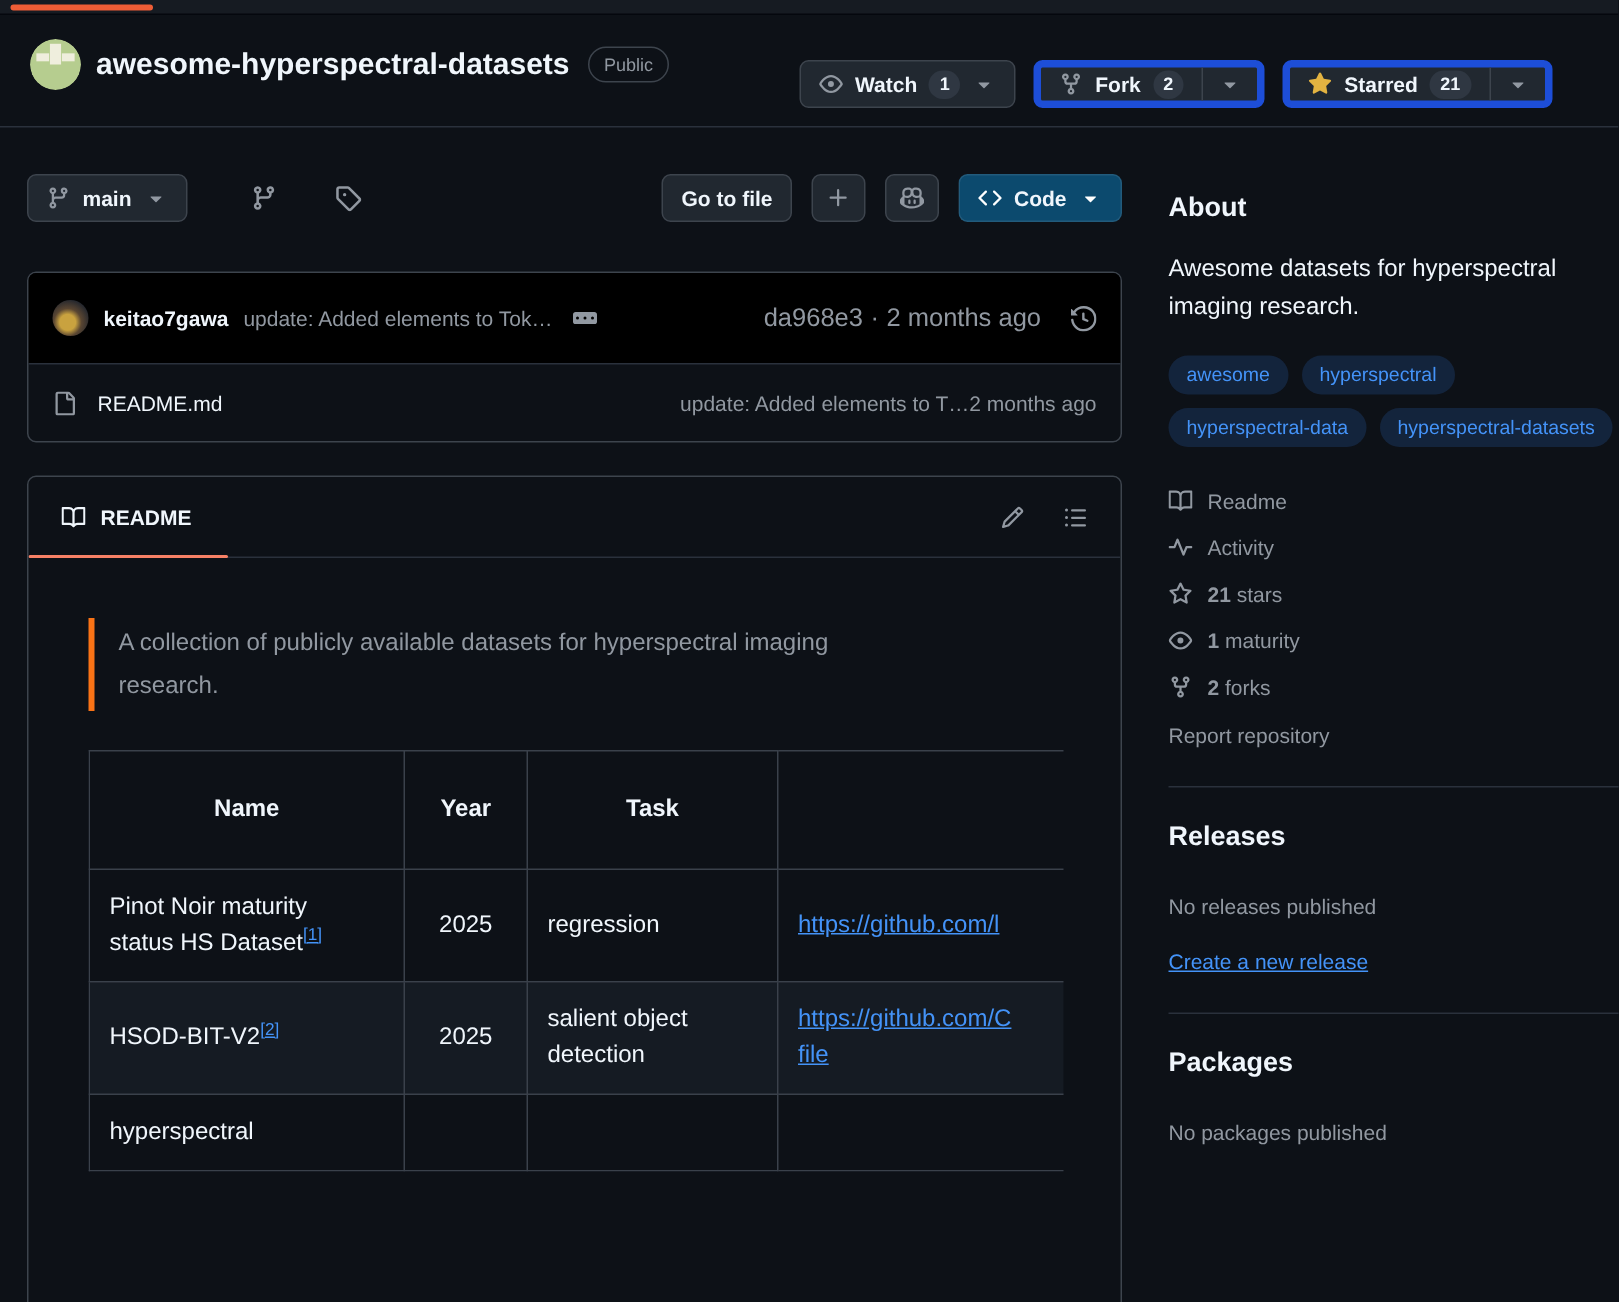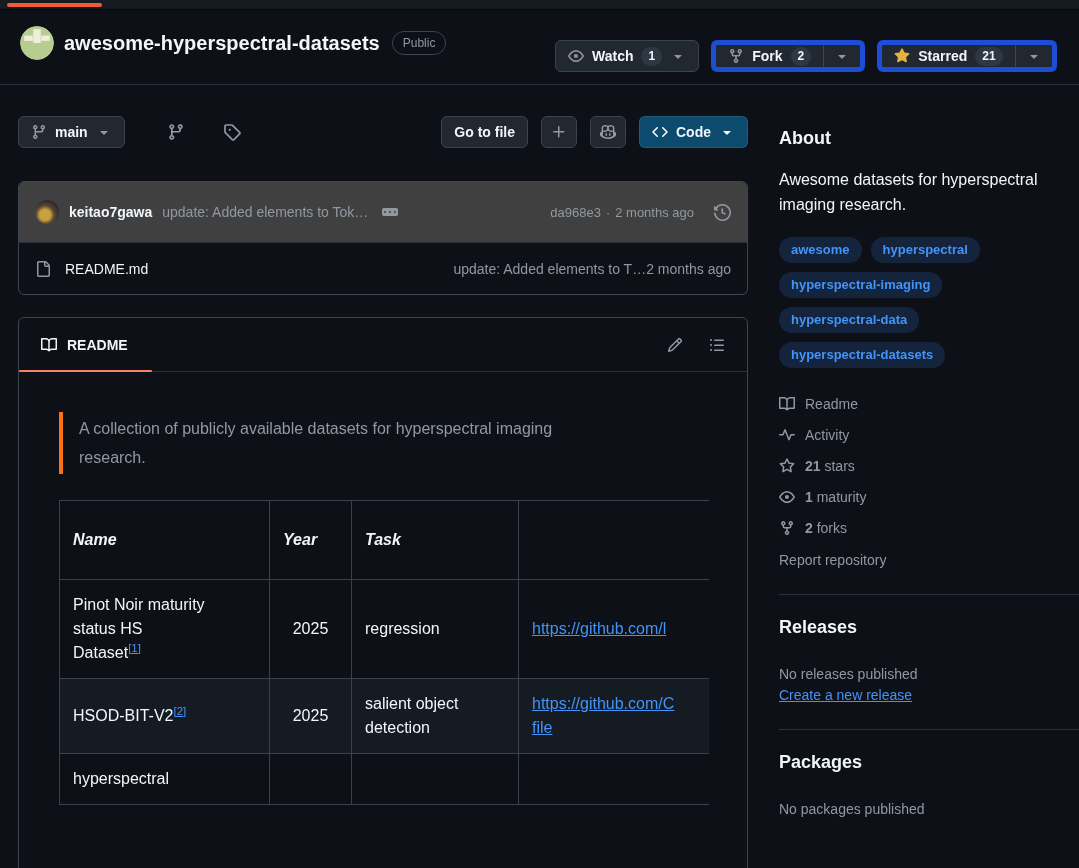--- a/index.html
+++ b/index.html
@@ -17,21 +17,21 @@
 
   
   .tab-strip { height: 10px; background: #161b22; border-bottom: 1px solid #04070d; position: relative; }
   .tab-accent { position: absolute; left: 7px; top: 3px; width: 95px; height: 4px; border-radius: 2px; background: #ee5d36; }
 
   
   .repo-header { height: 75px; border-bottom: 1px solid #2a313c; position: relative; padding: 16px 0 0 20px; display: flex; align-items: flex-start; }
   .repo-avatar { width: 34px; height: 34px; border-radius: 50%; overflow: hidden; flex: none; }
   .repo-title { font-size: 20px; font-weight: 700; color: #f0f6fc; text-decoration: none; margin-left: 10px; line-height: 34px; }
   .visibility-badge { margin-left: 12px; margin-top: 5px; border: 1px solid #3d444d; color: #9198a1; border-radius: 2em; font-size: 12px; font-weight: 500; padding: 3px 10px; line-height: 16px; }
-  .repo-actions { position: absolute; top: 30px; left: 555px; display: flex; gap: 12px; align-items: flex-end; }
+  .repo-actions { position: absolute; top: 30px; left: 533px; display: flex; gap: 12px; align-items: flex-end; }
   .btn { display: inline-flex; align-items: center; gap: 8px; height: 32px; padding: 0 12px; background: #212830; border: 1px solid #3d444d; border-radius: 6px; color: #f0f6fc; font-size: 14px; font-weight: 600; cursor: pointer; white-space: nowrap; }
   .btn .icon { color: #9198a1; }
   .btn-group { display: inline-flex; height: 32px; border: 5px solid #1d4ed8; border-radius: 6px; background: #212830; overflow: visible; }
   .btn-group .seg { display: inline-flex; align-items: center; gap: 8px; padding: 0 12px; font-size: 14px; font-weight: 600; cursor: pointer; color: #f0f6fc; }
   .btn-group .seg + .seg { border-left: 1px solid #3d444d; padding: 0 10px; }
   .counter { background: #2f3742; border-radius: 2em; padding: 1px 7px; font-size: 12px; font-weight: 600; line-height: 17px; }
   .caret { color: #9198a1; }
   .star-gold { color: #e3b341; }
 
   
@@ -44,26 +44,26 @@
   .icon-ghost { background: none; border: none; color: #9198a1; cursor: pointer; display: inline-flex; }
   .tool-branches { margin-left: 42px; }
   .tool-tags { margin-left: 38px; }
   .toolbar-right { margin-left: auto; display: flex; gap: 13px; align-items: center; }
   .btn-icon-only { padding: 0 9px; }
   .btn-code { background: #0c4a6e; border-color: rgba(240,246,252,0.1); }
   .btn-code .icon, .btn-code .caret { color: #fff; }
 
   
   .commit-box { margin-top: 33px; border: 1px solid #3d444d; border-radius: 6px; overflow: hidden; }
-  .commit-row { background: #404040; height: 60px; display: flex; align-items: center; padding: 0 16px; }
+  .commit-row { background: #000000; height: 60px; display: flex; align-items: center; padding: 0 16px; }
   .commit-avatar { width: 24px; height: 24px; border-radius: 50%; flex: none; background: radial-gradient(circle at 42% 62%, #c9a23f 0 26%, #5a4632 45%, #23262d 75%, #171a20 100%); cursor: pointer; }
   .commit-author { font-weight: 700; margin-left: 10px; color: #f0f6fc; text-decoration: none; }
   .commit-msg { margin-left: 10px; color: #9198a1; text-decoration: none; }
   .ellipsis-btn { margin-left: 14px; background: none; border: none; color: #9198a1; cursor: pointer; display: inline-flex; }
-  .commit-meta { margin-left: auto; display: flex; align-items: center; gap: 5px; color: #9198a1; font-size: 13px; }
+  .commit-meta { margin-left: auto; display: flex; align-items: center; gap: 5px; color: #9198a1; font-size: 17px; }
   .commit-hash { color: #9198a1; text-decoration: none; }
   .history-btn { margin-left: 20px; background: none; border: none; color: #9198a1; cursor: pointer; display: inline-flex; }
   .file-row { height: 52px; display: grid; grid-template-columns: 292px 1fr auto; align-items: center; padding: 0 16px; border-top: 1px solid #2a313c; }
   .file-name-cell { display: flex; align-items: center; gap: 14px; }
   .file-name { color: #f0f6fc; text-decoration: none; }
   .file-msg { color: #9198a1; text-decoration: none; text-align: right; }
   .file-time { color: #9198a1; }
 
   
   .readme-panel { margin-top: 22px; border: 1px solid #3d444d; border-radius: 6px; min-height: 600px; overflow: hidden; }
@@ -72,43 +72,43 @@
   .readme-underline { position: absolute; left: 0; bottom: -1px; width: 133px; height: 2px; background: #f78166; border-radius: 2px; }
   .readme-header-actions { margin-left: auto; display: flex; gap: 26px; padding-right: 22px; color: #9198a1; }
   .markdown-body { padding: 14px 40px 40px; font-size: 16px; }
   .md-h1 { font-size: 32px; font-weight: 700; margin-top: 27px; padding-bottom: 16px; border-bottom: 1px solid #2a313c; letter-spacing: 0.2px; }
   .md-quote { margin-top: 26px; border-left: 4px solid #f97316; padding: 2px 0 2px 16px; color: #9198a1; line-height: 29px; }
   .md-quote p { max-width: 540px; }
   .md-table-wrap { width: 650px; overflow: hidden; margin-top: 26px; }
   table { border-collapse: collapse; width: 860px; table-layout: fixed; line-height: 24px; }
   col.c-name { width: 210px; } col.c-year { width: 82px; } col.c-task { width: 167px; } col.c-link { width: 401px; }
   th, td { border: 1px solid #3a414b; padding: 13px; font-size: 16px; vertical-align: middle; }
-  th { font-weight: 700; text-align: left; padding-top: 27px; padding-bottom: 27px; font-style: italic; }
+  th { font-weight: 700; text-align: center; padding-top: 27px; padding-bottom: 27px; }
   tbody tr:nth-child(even) { background: #151b23; }
-  td.cell-name { padding-right: 56px; }
+  td.cell-name { padding-right: 32px; }
   td.cell-year { text-align: center; }
   a.md-link { color: #4493f8; text-decoration: underline; }
   sup.ref { font-size: 11.5px; vertical-align: super; line-height: 0; }
   sup.ref a { color: #4493f8; text-decoration: underline; }
   .link-l1 { white-space: nowrap; display: block; }
   .link-l2 { display: block; }
 
   
   .sb-heading { font-size: 18px; font-weight: 700; }
   .sb-desc { margin-top: 18px; font-size: 16px; line-height: 25px; max-width: 262px; color: #f0f6fc; }
   .topics { margin-top: 20px; display: flex; flex-wrap: wrap; gap: 9px; width: 300px; }
-  .topic-pill { background: rgba(56,139,253,0.16); color: #4493f8; font-size: 13px; font-weight: 700; border-radius: 2em; padding: 4px 12px; line-height: 18px; text-decoration: none; cursor: pointer; }
+  .topic-pill { background: rgba(56,139,253,0.16); color: #4493f8; font-size: 13px; font-weight: 400; border-radius: 2em; padding: 4px 12px; line-height: 18px; text-decoration: none; cursor: pointer; }
   .sb-meta { margin-top: 28px; display: flex; flex-direction: column; gap: 15px; }
   .sb-meta-item { display: flex; align-items: center; gap: 10px; color: #9198a1; font-size: 14px; text-decoration: none; cursor: pointer; }
   .sb-meta-item .cnt { font-weight: 700; }
   .sb-report { display: inline-block; margin-top: 16px; color: #9198a1; font-size: 14px; text-decoration: none; cursor: pointer; }
   .sb-divider { border: none; border-top: 1px solid #2a313c; margin-top: 26px; }
   .sb-section-heading { margin-top: 22px; font-size: 18px; font-weight: 700; }
   .sb-empty { margin-top: 26px; color: #9198a1; font-size: 14px; line-height: 21px; }
-  .sb-link { display: inline-block; margin-top: 2px; color: #4493f8; font-size: 14px; cursor: pointer; }
+  .sb-link { display: inline-block; margin-top: 18px; color: #4493f8; font-size: 14px; cursor: pointer; }
 </style>
 </head>
 <body>
 
 <div class="tab-strip">
   <div class="tab-accent"></div>
 </div>
 
 <div class="repo-header">
   <span class="repo-avatar icon">
@@ -359,21 +359,20 @@
     </div>
   </div>
 
   <div class="sidebar">
     <div class="sb-heading">About</div>
     <p class="sb-desc">Awesome datasets for hyperspectral imaging research.</p>
 
     <div class="topics">
       <a href="#" class="topic-pill">awesome</a>
       <a href="#" class="topic-pill">hyperspectral</a>
-      <a href="#" class="topic-pill">hyperspectral-imaging</a>
       <a href="#" class="topic-pill">hyperspectral-data</a>
       <a href="#" class="topic-pill">hyperspectral-datasets</a>
     </div>
 
     <div class="sb-meta">
       <a href="#" class="sb-meta-item">
         <span class="icon">
           <svg viewBox="0 0 16 16" width="16" height="16" fill="currentColor">
               <path d="M0 1.75A.75.75 0 0 1 .75 1h4.253c1.227 0 2.317.59 3 1.501A3.743 3.743 0 0 1 11.006 1h4.245a.75.75 0 0 1 .75.75v10.5a.75.75 0 0 1-.75.75h-4.507a2.25 2.25 0 0 0-1.591.659l-.622.621a.75.75 0 0 1-1.06 0l-.622-.621A2.25 2.25 0 0 0 5.258 13H.75a.75.75 0 0 1-.75-.75Zm7.251 10.324.004-5.073-.002-2.253A2.25 2.25 0 0 0 5.003 2.5H1.5v9h3.757a3.75 3.75 0 0 1 1.994.574ZM8.755 4.75l-.004 7.322a3.752 3.752 0 0 1 1.992-.572H14.5v-9h-3.495a2.25 2.25 0 0 0-2.25 2.25Z"></path>
             </svg>

